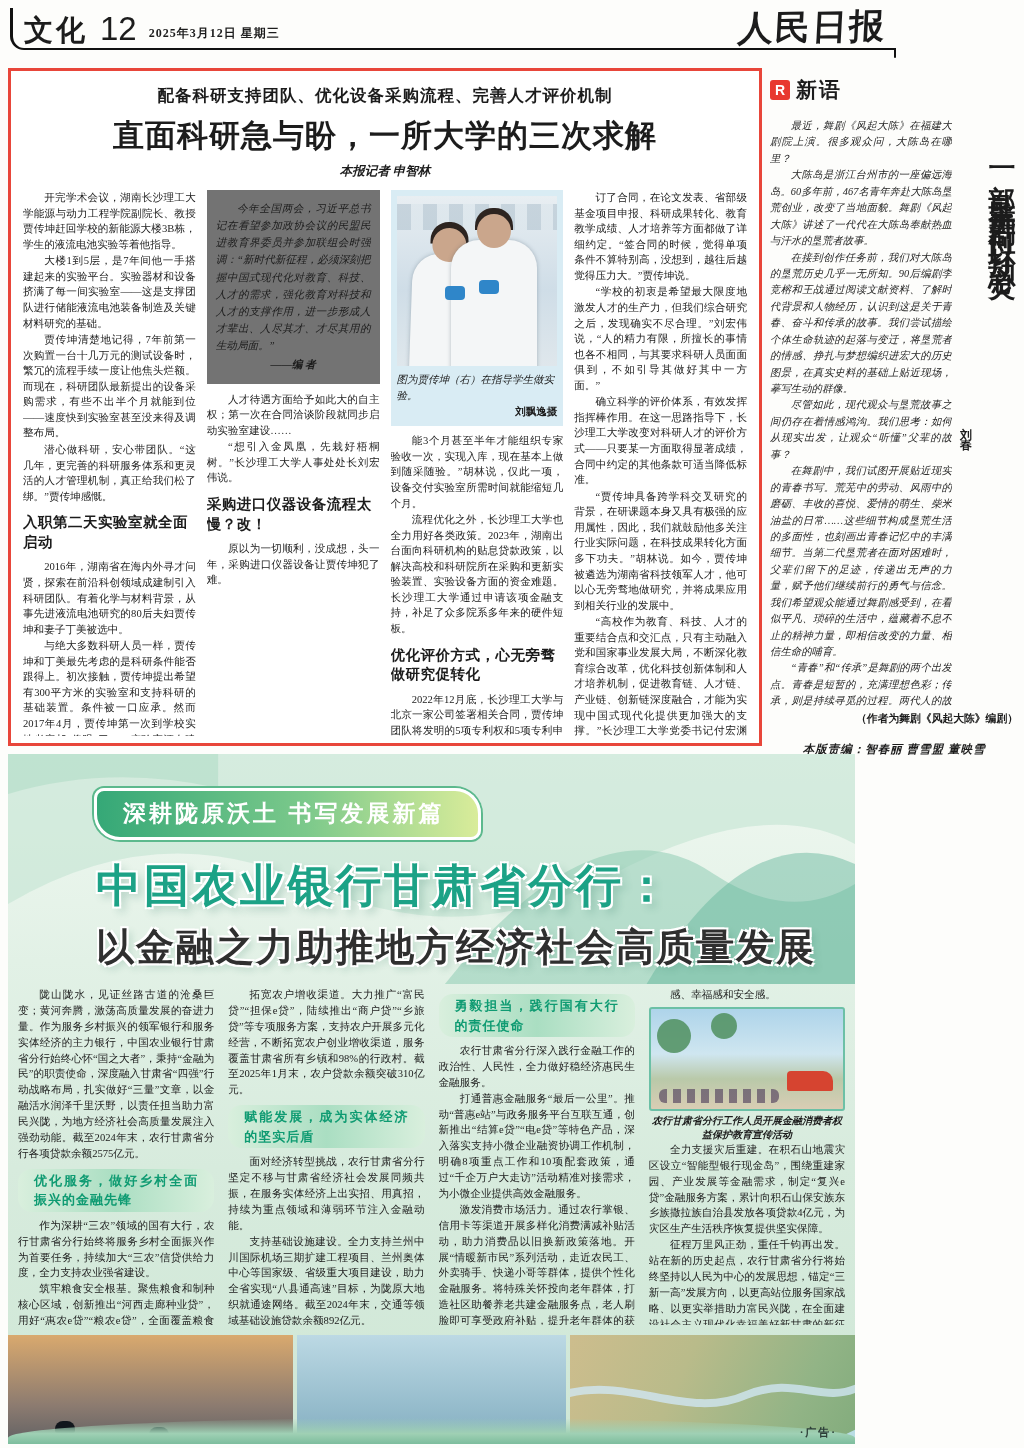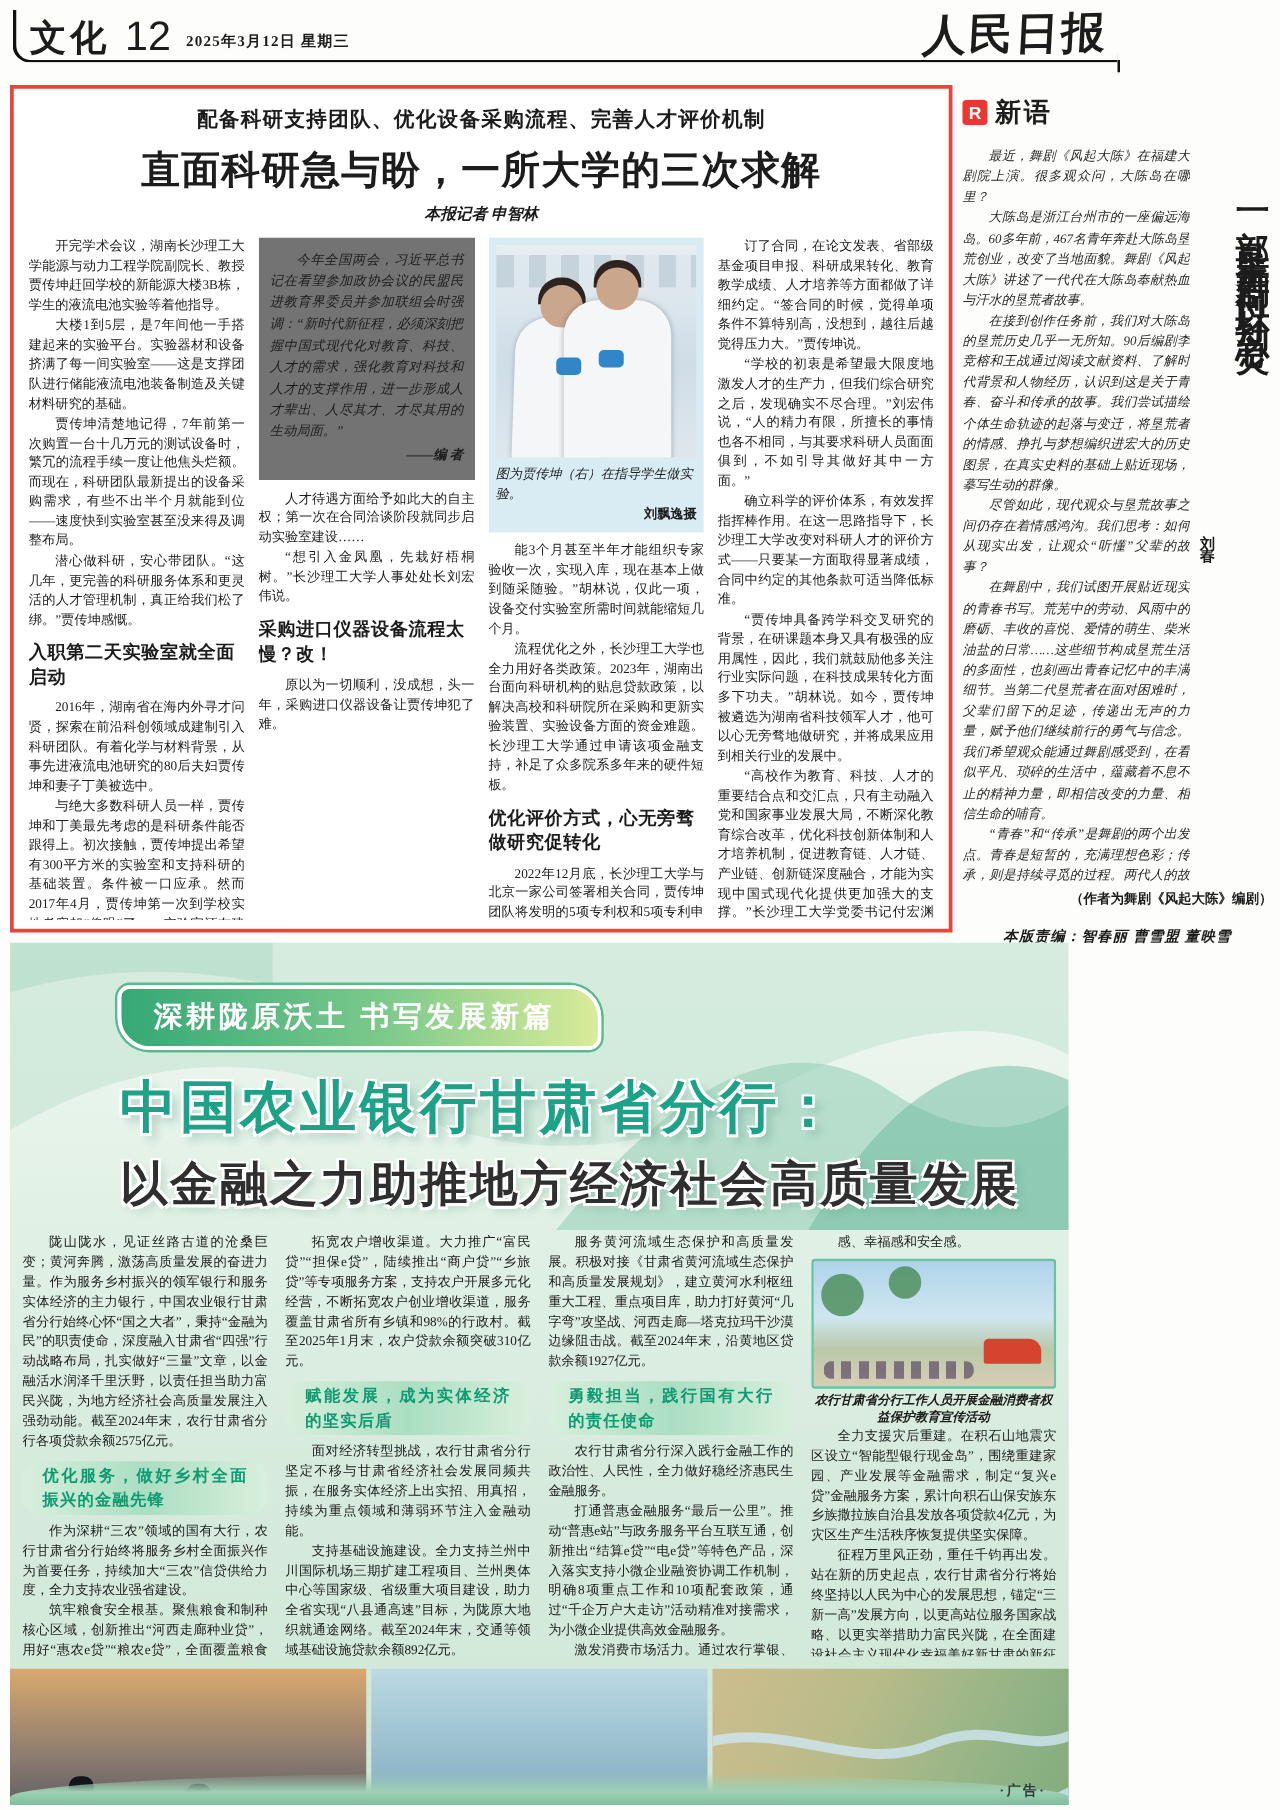--- a/index.html
+++ b/index.html
@@ -25,21 +25,21 @@
   .kicker { text-align:center; font-family:"Liberation Sans",sans-serif; font-weight:600; font-size:16.5px; letter-spacing:1px; margin-top:4px; }
   .headline { text-align:center; font-family:"Liberation Sans",sans-serif; font-weight:900; font-size:31px; letter-spacing:1px; margin:8px 0 6px; }
   .byline { text-align:center; font-size:12.5px; font-weight:700; font-style:italic; margin-bottom:10px; }
   .cols { display:flex; gap:11px; height:546px; }
   .col { flex:1 1 0; overflow:hidden; font-size:10.6px; line-height:1.47; text-align:justify; }
   .col p { text-indent:2em; margin-bottom:1px; }
   .subhead { font-family:"Liberation Sans",sans-serif; font-weight:800; font-size:14.5px; line-height:1.35;
     margin:9px 0 7px; text-align:left; text-indent:0; letter-spacing:.5px; }
   .ed-box { background:#737373; padding:10px 9px; font-style:italic; font-size:10.6px; line-height:1.62; margin-bottom:8px; }
   .ed-box p { text-indent:2em; }
-  .ed-sign { text-align:right; font-weight:700; font-style:italic; margin-top:2px; }
+  .ed-sign { text-align:center; font-weight:700; font-style:italic; margin-top:2px; }
   .photo-panel { background:#d9ecf4; padding:6px 6px 7px; margin-bottom:7px; }
   .lab-photo { position:relative; width:100%; height:170px; overflow:hidden;
     background:linear-gradient(180deg,#e8eef2 0%,#cfdde7 55%,#dfe7ec 100%); }
   .lab-shelf { position:absolute; left:0; top:8px; width:100%; height:26px;
     background:repeating-linear-gradient(90deg,#b9c9d4 0 14px,#dce6ec 14px 26px); opacity:.7; }
   .fig { position:absolute; bottom:-6px; width:72px; height:118px; background:#f4f6f7; border-radius:28px 28px 0 0; box-shadow:0 0 4px rgba(60,80,95,.35);}
   .fig.left { left:14px; transform:rotate(2deg); }
   .fig.right { right:20px; width:86px; height:132px; }
   .fig .head { position:absolute; top:-26px; left:50%; transform:translateX(-50%); width:34px; height:34px; border-radius:50%; background:#caa68c; }
   .fig .hair { position:absolute; top:-32px; left:50%; transform:translateX(-50%); width:38px; height:22px; border-radius:18px 18px 0 0; background:#2d2420; }
@@ -234,21 +234,20 @@
 
       </div>
       <div class="ad-col">
         <p>拓宽农户增收渠道。大力推广“富民贷”“担保e贷”，陆续推出“商户贷”“乡旅贷”等专项服务方案，支持农户开展多元化经营，不断拓宽农户创业增收渠道，服务覆盖甘肃省所有乡镇和98%的行政村。截至2025年1月末，农户贷款余额突破310亿元。</p>
         <span class="ad-pill">赋能发展，成为实体经济的坚实后盾</span>
         <p>面对经济转型挑战，农行甘肃省分行坚定不移与甘肃省经济社会发展同频共振，在服务实体经济上出实招、用真招，持续为重点领域和薄弱环节注入金融动能。</p>
         <p>支持基础设施建设。全力支持兰州中川国际机场三期扩建工程项目、兰州奥体中心等国家级、省级重大项目建设，助力全省实现“八县通高速”目标，为陇原大地织就通途网络。截至2024年末，交通等领域基础设施贷款余额892亿元。</p>
         <p>助力绿色低碳转型。大力支持金川集团铜冶炼工艺技术提升等工业技术升级改造、临潭县青石山水电站等基础设施绿色升级改造项目，实现中国人民银行技术改造和设备更新再贷款政策在甘肃省首笔落地。全力推动清洁能源发展，支持国内首个300MW压缩空气储能电站示范工程项目等国家级大型风电光伏基地建设。截至2024年末，绿色贷款余额423亿元。</p>
       </div>
       <div class="ad-col">
-        <p>服务黄河流域生态保护和高质量发展。积极对接《甘肃省黄河流域生态保护和高质量发展规划》，建立黄河水利枢纽重大工程、重点项目库，助力打好黄河“几字弯”攻坚战、河西走廊—塔克拉玛干沙漠边缘阻击战。截至2024年末，沿黄地区贷款余额1927亿元。</p>
         <span class="ad-pill">勇毅担当，践行国有大行的责任使命</span>
         <p>农行甘肃省分行深入践行金融工作的政治性、人民性，全力做好稳经济惠民生金融服务。</p>
         <p>打通普惠金融服务“最后一公里”。推动“普惠e站”与政务服务平台互联互通，创新推出“结算e贷”“电e贷”等特色产品，深入落实支持小微企业融资协调工作机制，明确8项重点工作和10项配套政策，通过“千企万户大走访”活动精准对接需求，为小微企业提供高效金融服务。</p>
         <p>激发消费市场活力。通过农行掌银、信用卡等渠道开展多样化消费满减补贴活动，助力消费品以旧换新政策落地。开展“情暖新市民”系列活动，走近农民工、外卖骑手、快递小哥等群体，提供个性化金融服务。将特殊关怀投向老年群体，打造社区助餐养老共建金融服务点，老人刷脸即可享受政府补贴，提升老年群体的获得</p>
       </div>
       <div class="ad-col">
         <p>感、幸福感和安全感。</p>
         <div class="ad-photo">
           <div class="tree" style="left:6px; top:10px; width:34px; height:34px;"></div>
           <div class="tree" style="left:60px; top:4px; width:26px; height:26px;"></div>

